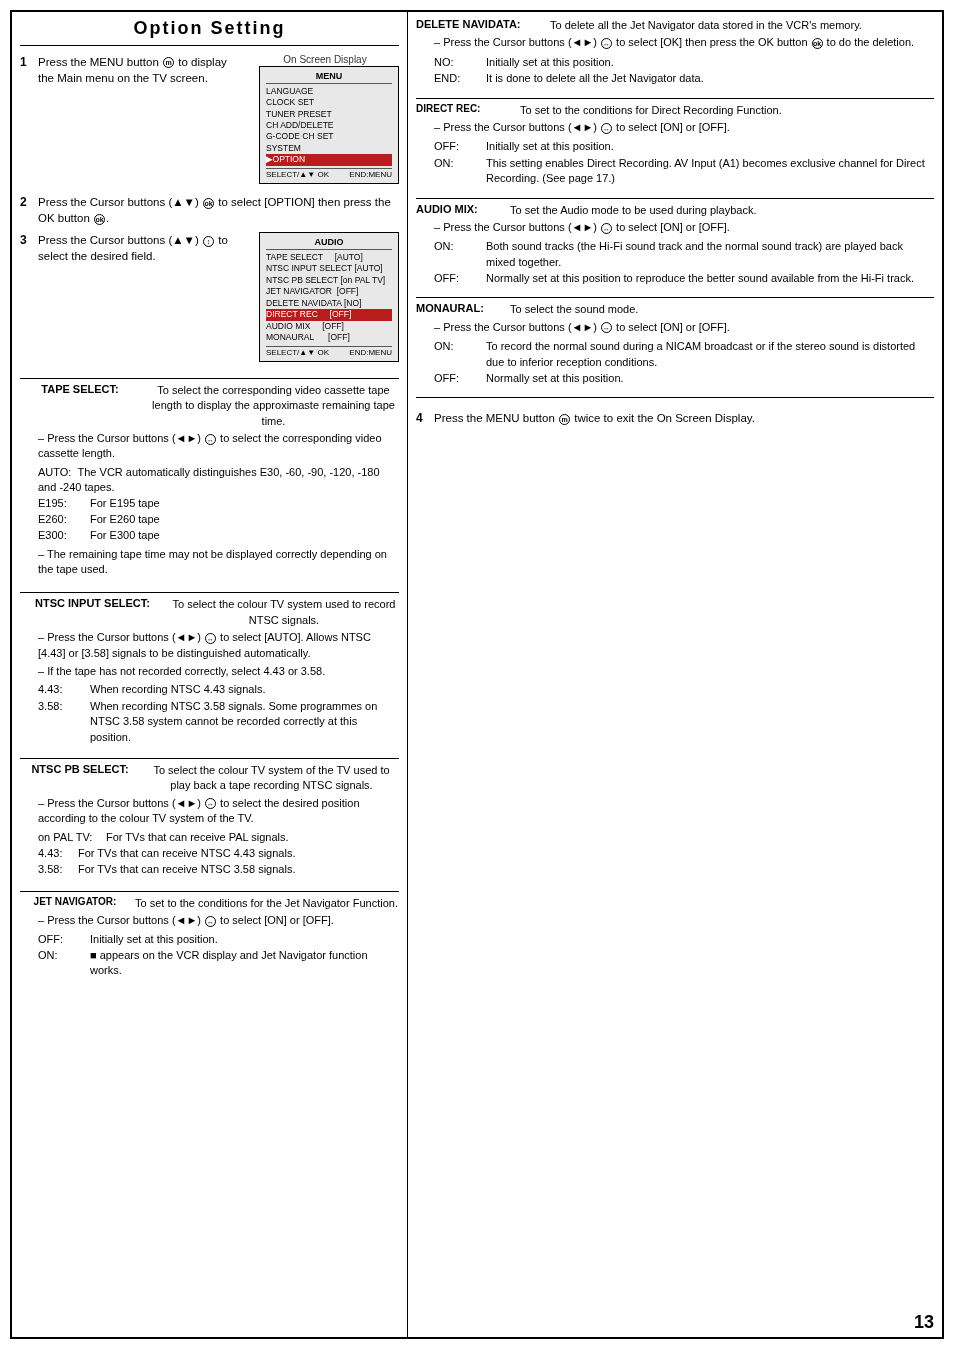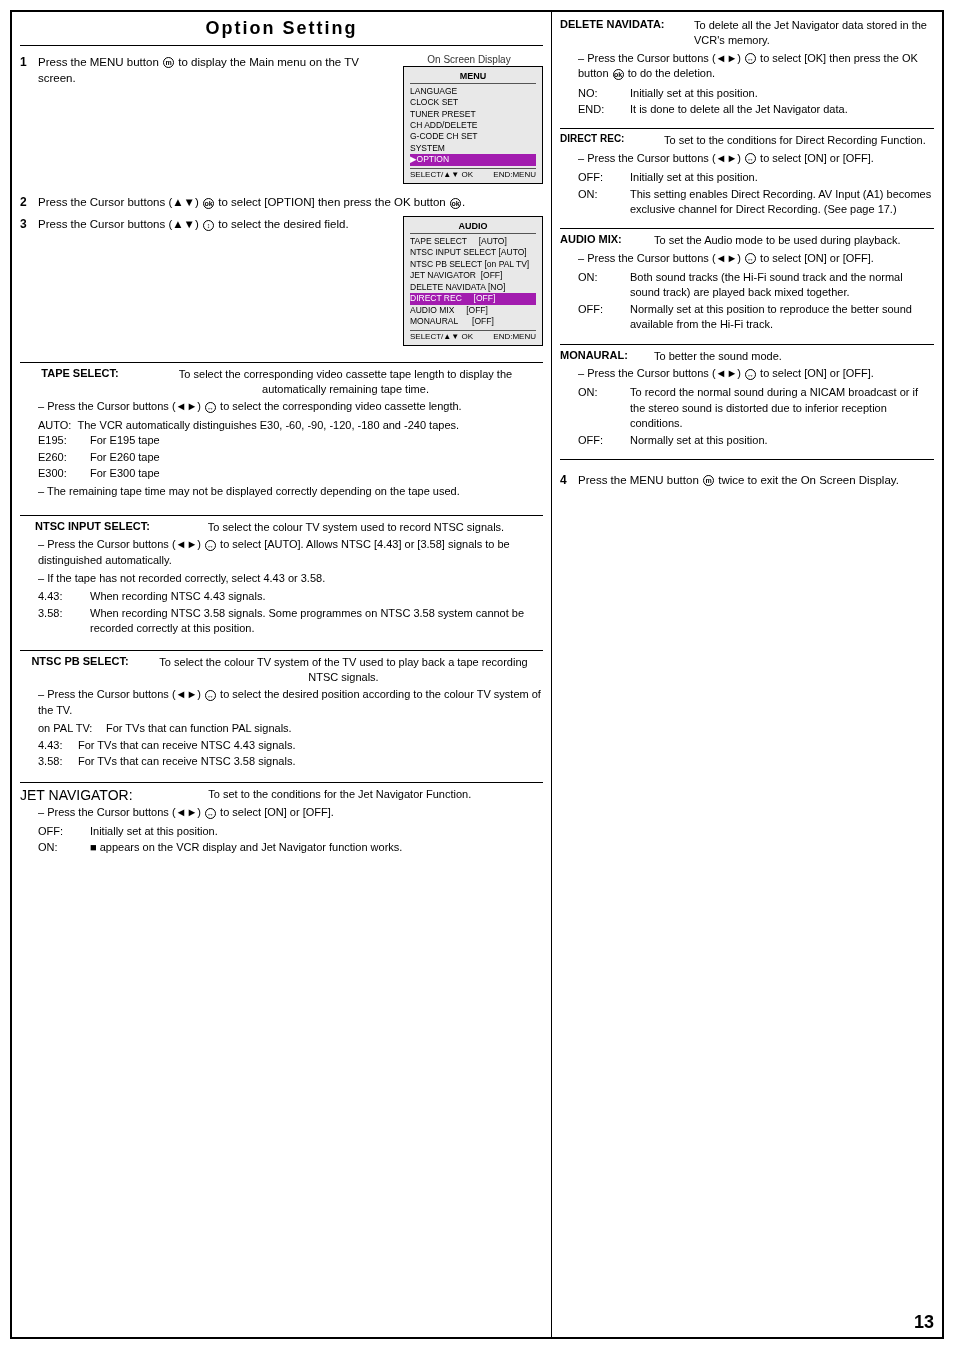--- a/index.html
+++ b/index.html
@@ -20,21 +20,21 @@
       display: flex;
       flex-direction: column;
     }
     .outer-border {
       border: 2px solid #000;
       flex: 1;
       display: flex;
       flex-direction: row;
     }
     .left-col {
-      width: 540px;
+      width: 396px;
       border-right: 1px solid #000;
       padding: 6px 8px 8px 8px;
       display: flex;
       flex-direction: column;
     }
     .right-col {
       flex: 1;
       padding: 6px 8px 8px 8px;
       display: flex;
       flex-direction: column;
@@ -89,21 +89,21 @@
       font-weight: bold;
       border-bottom: 1px solid #555;
       margin-bottom: 2px;
       font-size: 9px;
     }
     .menu-box .menu-item {
       font-size: 8.5px;
       line-height: 1.35;
     }
     .menu-box .menu-item.selected {
-      background: #a21caf;
+      background: #b91c1c;
       color: #fff;
     }
     .menu-box .menu-bottom {
       border-top: 1px solid #555;
       margin-top: 2px;
       font-size: 8px;
       display: flex;
       justify-content: space-between;
     }
     .section-divider {
@@ -275,21 +275,21 @@
             </div>
           </div>
         </div>
       </div>
 
       <div class="section-divider"></div>
 
       <div class="field-section">
         <div class="field-header">
           <span class="field-name">TAPE SELECT:</span>
-          <span class="field-desc">To select the corresponding video cassette tape length to display the automatically remaining tape time.</span>
+          <span class="field-desc">To select the corresponding video cassette tape length to display the approximaste remaining tape time.</span>
         </div>
         <div class="bullet-line indent">
           – Press the Cursor buttons (◄►) <span class="circle-icon">↔</span> to select the corresponding video cassette length.
         </div>
         <div style="margin-left:18px; font-size:11px; line-height:1.4;">
           <span style="font-weight:normal;">AUTO: &nbsp;</span>The VCR automatically distinguishes E30, -60, -90, -120, -180 and -240 tapes.
         </div>
         <div class="sub-item indent">
           <span class="sub-label">E195:</span>
           <span class="sub-text">For E195 tape</span>
@@ -335,37 +335,37 @@
       <div class="field-section">
         <div class="field-header">
           <span class="field-name" style="min-width:120px; font-weight:bold; font-size:11px; margin-right:4px;">NTSC PB SELECT:</span>
           <span class="field-desc">To select the colour TV system of the TV used to play back a tape recording NTSC signals.</span>
         </div>
         <div class="bullet-line indent">
           – Press the Cursor buttons (◄►) <span class="circle-icon">↔</span> to select the desired position according to the colour TV system of the TV.
         </div>
         <div class="sub-item indent">
           <span class="sub-label" style="min-width:68px;">on PAL TV:</span>
-          <span class="sub-text">For TVs that can function PAL signals.</span>
+          <span class="sub-text">For TVs that can receive PAL signals.</span>
         </div>
         <div class="sub-item indent">
           <span class="sub-label" style="min-width:40px;">4.43:</span>
           <span class="sub-text">For TVs that can receive NTSC 4.43 signals.</span>
         </div>
         <div class="sub-item indent">
           <span class="sub-label" style="min-width:40px;">3.58:</span>
           <span class="sub-text">For TVs that can receive NTSC 3.58 signals.</span>
         </div>
       </div>
 
       <div class="section-divider"></div>
 
       <div class="field-section">
         <div class="field-header">
-          <span class="field-name" style="min-width:110px; font-weight:normal; font-size:14px; margin-right:4px;">JET NAVIGATOR:</span>
+          <span class="field-name" style="min-width:110px; font-weight:bold; font-size:10px; margin-right:4px;">JET NAVIGATOR:</span>
           <span class="field-desc">To set to the conditions for the Jet Navigator Function.</span>
         </div>
         <div class="bullet-line indent">
           – Press the Cursor buttons (◄►) <span class="circle-icon">↔</span> to select [ON] or [OFF].
         </div>
         <div class="sub-item indent">
           <span class="sub-label">OFF:</span>
           <span class="sub-text">Initially set at this position.</span>
         </div>
         <div class="sub-item indent">
@@ -440,21 +440,21 @@
             <span class="sub-text">Normally set at this position to reproduce the better sound available from the Hi-Fi track.</span>
           </div>
         </div>
       </div>
 
       <div class="right-section-divider"></div>
 
       <div class="right-field-section">
         <div class="right-field-header">
           <span class="right-field-name" style="min-width:90px; font-weight:bold; font-size:11px; margin-right:4px;">MONAURAL:</span>
-          <span class="right-field-desc">To better the sound mode.</span>
+          <span class="right-field-desc">To select the sound mode.</span>
         </div>
         <div class="bullet-line indent">
           – Press the Cursor buttons (◄►) <span class="circle-icon">↔</span> to select [ON] or [OFF].
         </div>
         <div style="margin-top:4px;">
           <div class="sub-item indent">
             <span class="sub-label">ON:</span>
             <span class="sub-text">To record the normal sound during a NICAM broadcast or if the stereo sound is distorted due to inferior reception conditions.</span>
           </div>
           <div class="sub-item indent">

